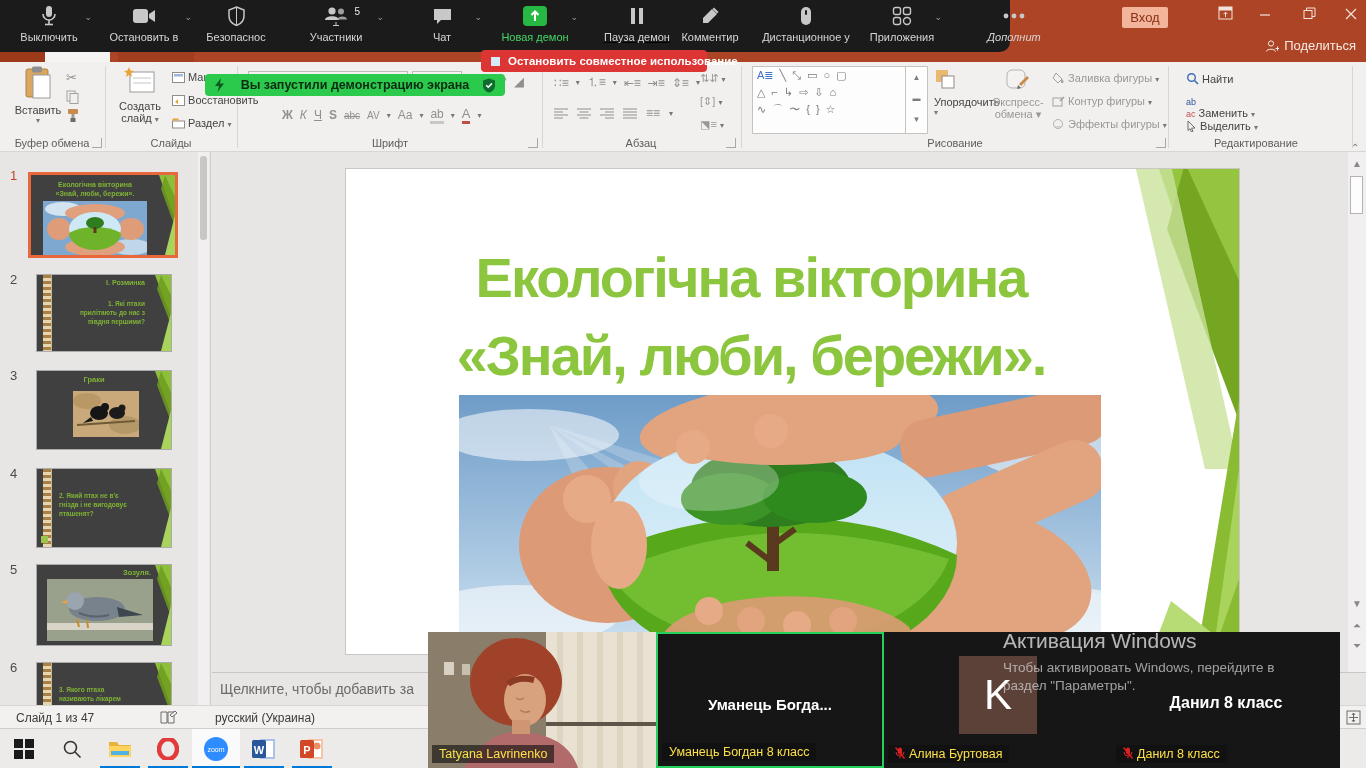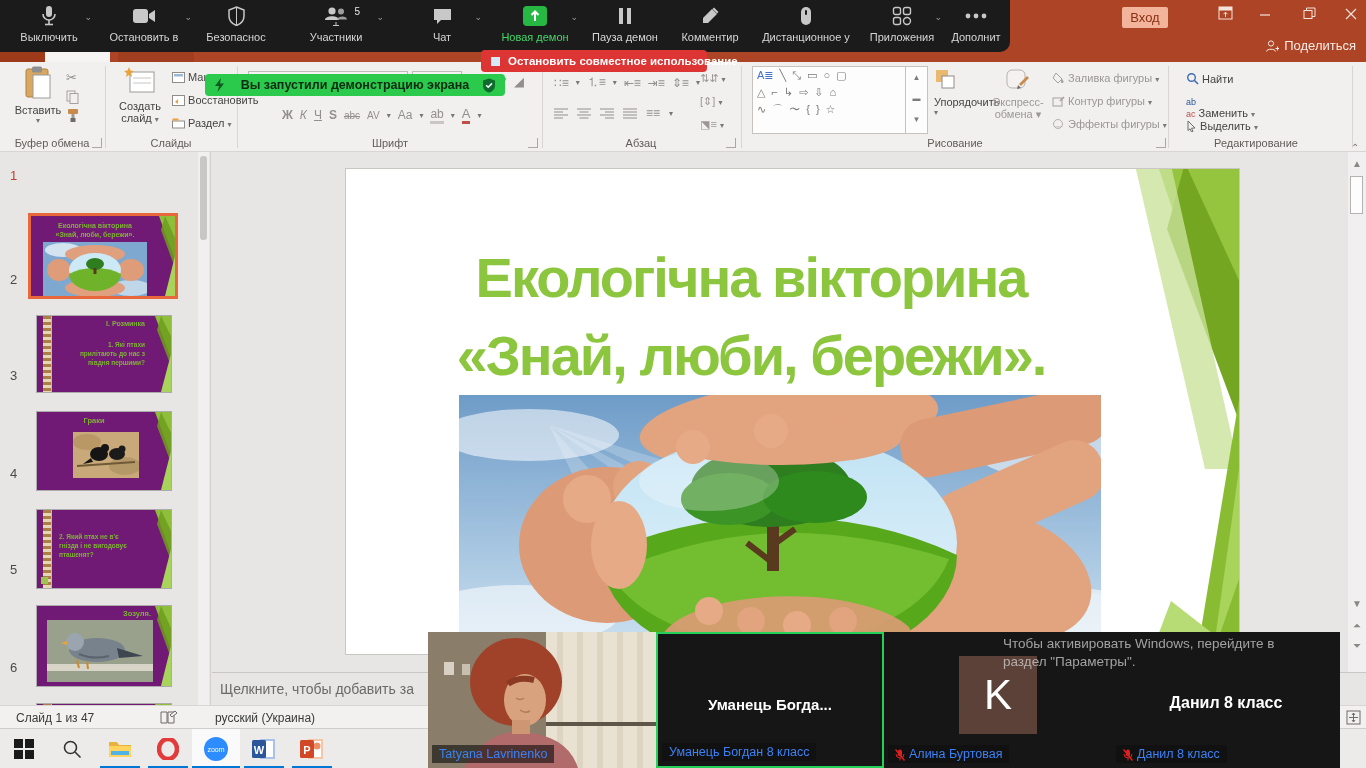--- a/index.html
+++ b/index.html
@@ -29,21 +29,21 @@
   .caret { font-size:8px; color:#777; }
   .combo { background:#F5F3F2; border:1px solid #BFBBB8; height:21px; position:absolute; }
   .combo:after { content:"⌄"; position:absolute; right:3px; top:1px; color:#A5A09C; font-size:10px; }
   .mini-row { position:absolute; display:flex; gap:7px; align-items:center; color:#928F8C; font-size:12px; }
   .shape-box { background:#FDFDFD; border:1px solid #C6C2C0; }
   .shape-row { display:flex; gap:6px; padding:1px 4px; font-size:11px; color:#7E7B78; line-height:15px; }
   .stack-item { position:absolute; font-size:11px; color:#9A9795; white-space:nowrap; }
 
   
   #panel { left:0; top:152px; width:210px; height:553px; background:#E8E6E4; overflow:hidden; }
-  .thumb { position:absolute; background:#701a75; border:1px solid #ABABAB; overflow:hidden;margin-top:41px; }
+  .thumb { position:absolute; background:#404040; border:1px solid #ABABAB; overflow:hidden; }
   .thumb-num { position:absolute; left:10px; font-size:13px; color:#4A4A4A; }
   .thumb-green { color:#7FB335; font-weight:bold; }
   .t-strip { position:absolute; left:6px; top:0; bottom:0; width:9px;
     background:repeating-linear-gradient(180deg,#A97F45 0 3px,#E7D6B2 3px 6px); border-right:1px solid #C9B98F; }
   #panel-scroll { left:198px; top:152px; width:11px; height:553px; background:#F1EFEF; }
   #panel-scroll-thumb { left:200px; top:156px; width:7px; height:84px; background:#C9C7C5; border-radius:3px; }
   #panel-editor-divider { left:210px; top:152px; width:1px; height:553px; background:#D2CFCC; }
 
   #slide { left:345px; top:168px; width:895px; height:487px; background:#fff; border:1px solid #C9C6C3; }
   .slide-title { position:absolute; left:10px; width:790px; text-align:center; color:#8CC63F;
@@ -77,22 +77,22 @@
 
   #pill-green { left:205px; top:50px; width:300px; height:22px; background:#2BC94C; border-radius:4px;
     color:#0D2B12; font-size:12.5px; font-weight:bold; text-align:center; line-height:22px;margin-top:24px; }
   #pill-red { left:481px; top:50px; width:226px; height:22px; background:#DD3434; border-radius:4px;
     color:#FFFFFF; font-size:11.5px; font-weight:bold; line-height:22px; padding-left:27px; white-space:nowrap; }
   #pill-red .stop-sq { position:absolute; left:10px; top:7px; width:9px; height:9px; background:#D6E9F8; }
 
   
   #videos { left:428px; top:632px; width:912px; height:136px; background:#141414; display:flex; }
   .vtile { position:relative; width:228px; height:136px; background:#161616; overflow:hidden; }
-  .vname { position:absolute; left:4px; bottom:5px; background:rgba(15,15,15,.62); color:#3b82f6;
-    font-size:12.5px; padding:2px 7px; white-space:nowrap; display:flex; align-items:flex-end; gap:4px; }
+  .vname { position:absolute; left:4px; bottom:5px; background:rgba(15,15,15,.62); color:#fde047;
+    font-size:12.5px; padding:2px 7px; white-space:nowrap; display:flex; align-items:flex-start; gap:4px; }
   .vcenter { position:absolute; left:0; right:0; top:62px; text-align:center; color:#FFF; }
 
   
   #watermark { left:1003px; top:629px; width:345px; color:rgba(228,228,228,.78); }
   #wm1 { font-size:21px; font-weight:300; }
   #wm23 { font-size:13.5px; line-height:18px; color:rgba(215,215,215,.72); margin-top:6px; }
 </style>
 </head>
 <body>
 
@@ -684,21 +684,21 @@
     <div class="zbtn" style="left:492px; width:86px;">
       <div class="zic">
           <svg width="26" height="22" viewBox="0 0 26 22">
             <rect x="1" y="1" width="24" height="20" rx="4" fill="#26B843"></rect>
             <path d="M13 16 V7 M9.5 10 L13 6.5 L16.5 10" stroke="#FFF" stroke-width="2" fill="none"></path>
           </svg>
         </div>
       <div class="zlb zgreen">Новая демон</div>
       <span class="zchev">⌄</span>
     </div>
-    <div class="zbtn" style="left:582px; width:86px;">
+    <div class="zbtn" style="left:594px; width:86px;text-decoration:underline;">
       <div class="zic">
           <svg width="14" height="18" viewBox="0 0 14 18">
             <rect x="1" y="1" width="4" height="16" fill="#C8C8C8"></rect>
             <rect x="9" y="1" width="4" height="16" fill="#C8C8C8"></rect>
           </svg>
         </div>
       <div class="zlb">Пауза демон</div>
     </div>
     <div class="zbtn" style="left:672px; width:76px;">
       <div class="zic">
@@ -723,21 +723,21 @@
           <svg width="20" height="20" viewBox="0 0 20 20">
             <rect x="1.5" y="1.5" width="7" height="7" rx="2" fill="none" stroke="#C8C8C8" stroke-width="1.4"></rect>
             <rect x="11.5" y="1.5" width="7" height="7" rx="2" fill="none" stroke="#C8C8C8" stroke-width="1.4"></rect>
             <rect x="1.5" y="11.5" width="7" height="7" rx="2" fill="none" stroke="#C8C8C8" stroke-width="1.4"></rect>
             <circle cx="15" cy="15" r="3.5" fill="none" stroke="#C8C8C8" stroke-width="1.4"></circle>
           </svg>
         </div>
       <div class="zlb">Приложения</div>
       <span class="zchev">⌄</span>
     </div>
-    <div class="zbtn" style="left:946px; width:60px;">
+    <div class="zbtn" style="left:984px; width:60px;font-style:italic;">
       <div class="zic">
           <svg width="22" height="6" viewBox="0 0 22 6">
             <circle cx="3" cy="3" r="2.4" fill="#C8C8C8"></circle>
             <circle cx="11" cy="3" r="2.4" fill="#C8C8C8"></circle>
             <circle cx="19" cy="3" r="2.4" fill="#C8C8C8"></circle>
           </svg>
         </div>
       <div class="zlb">Дополнит</div>
     </div>
   </div>
@@ -809,19 +809,20 @@
             <path d="M1 5 a4 4 0 0 0 8 0" fill="none" stroke="#E02020"></path>
             <line x1="5" y1="9" x2="5" y2="11.5" stroke="#E02020"></line>
             <line x1="0.5" y1="0.5" x2="9.5" y2="11.5" stroke="#E02020" stroke-width="1.4"></line>
           </svg>
         <span>Данил 8 класс</span>
       </div>
     </div>
   </div>
 
   <div class="abs" id="watermark">
+    <div id="wm1">Активация Windows</div>
     <div id="wm23">
       <div>Чтобы активировать Windows, перейдите в</div>
       <div>раздел "Параметры".</div>
     </div>
   </div>
 
 </div>
 
 </body></html>

